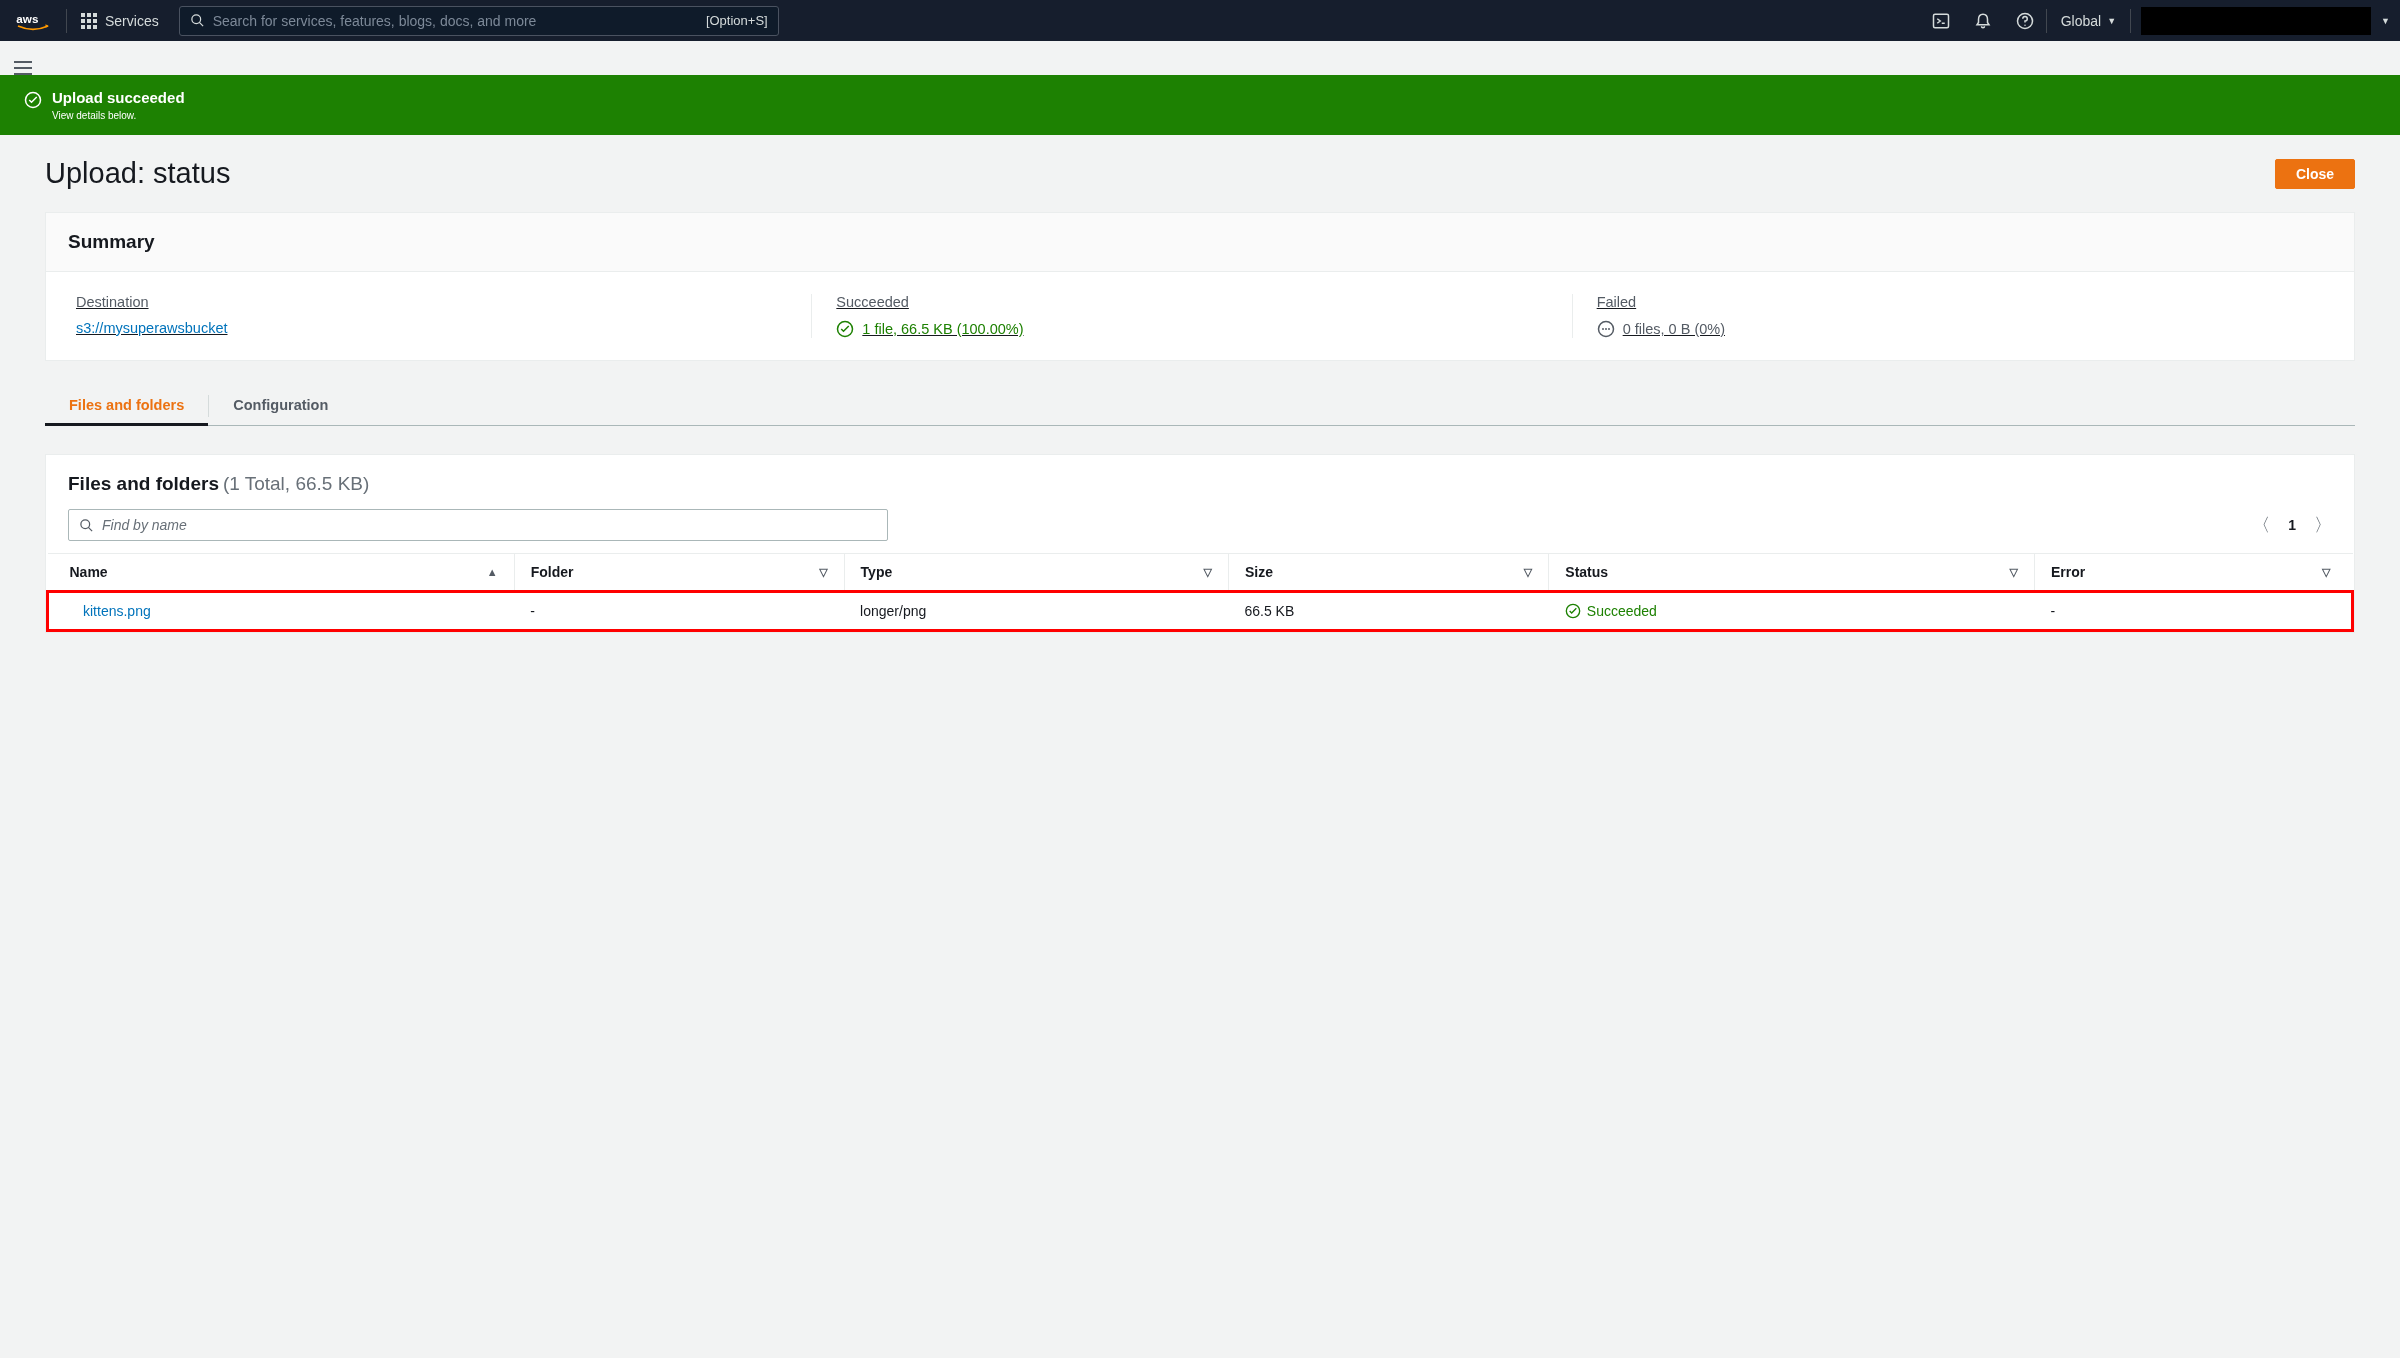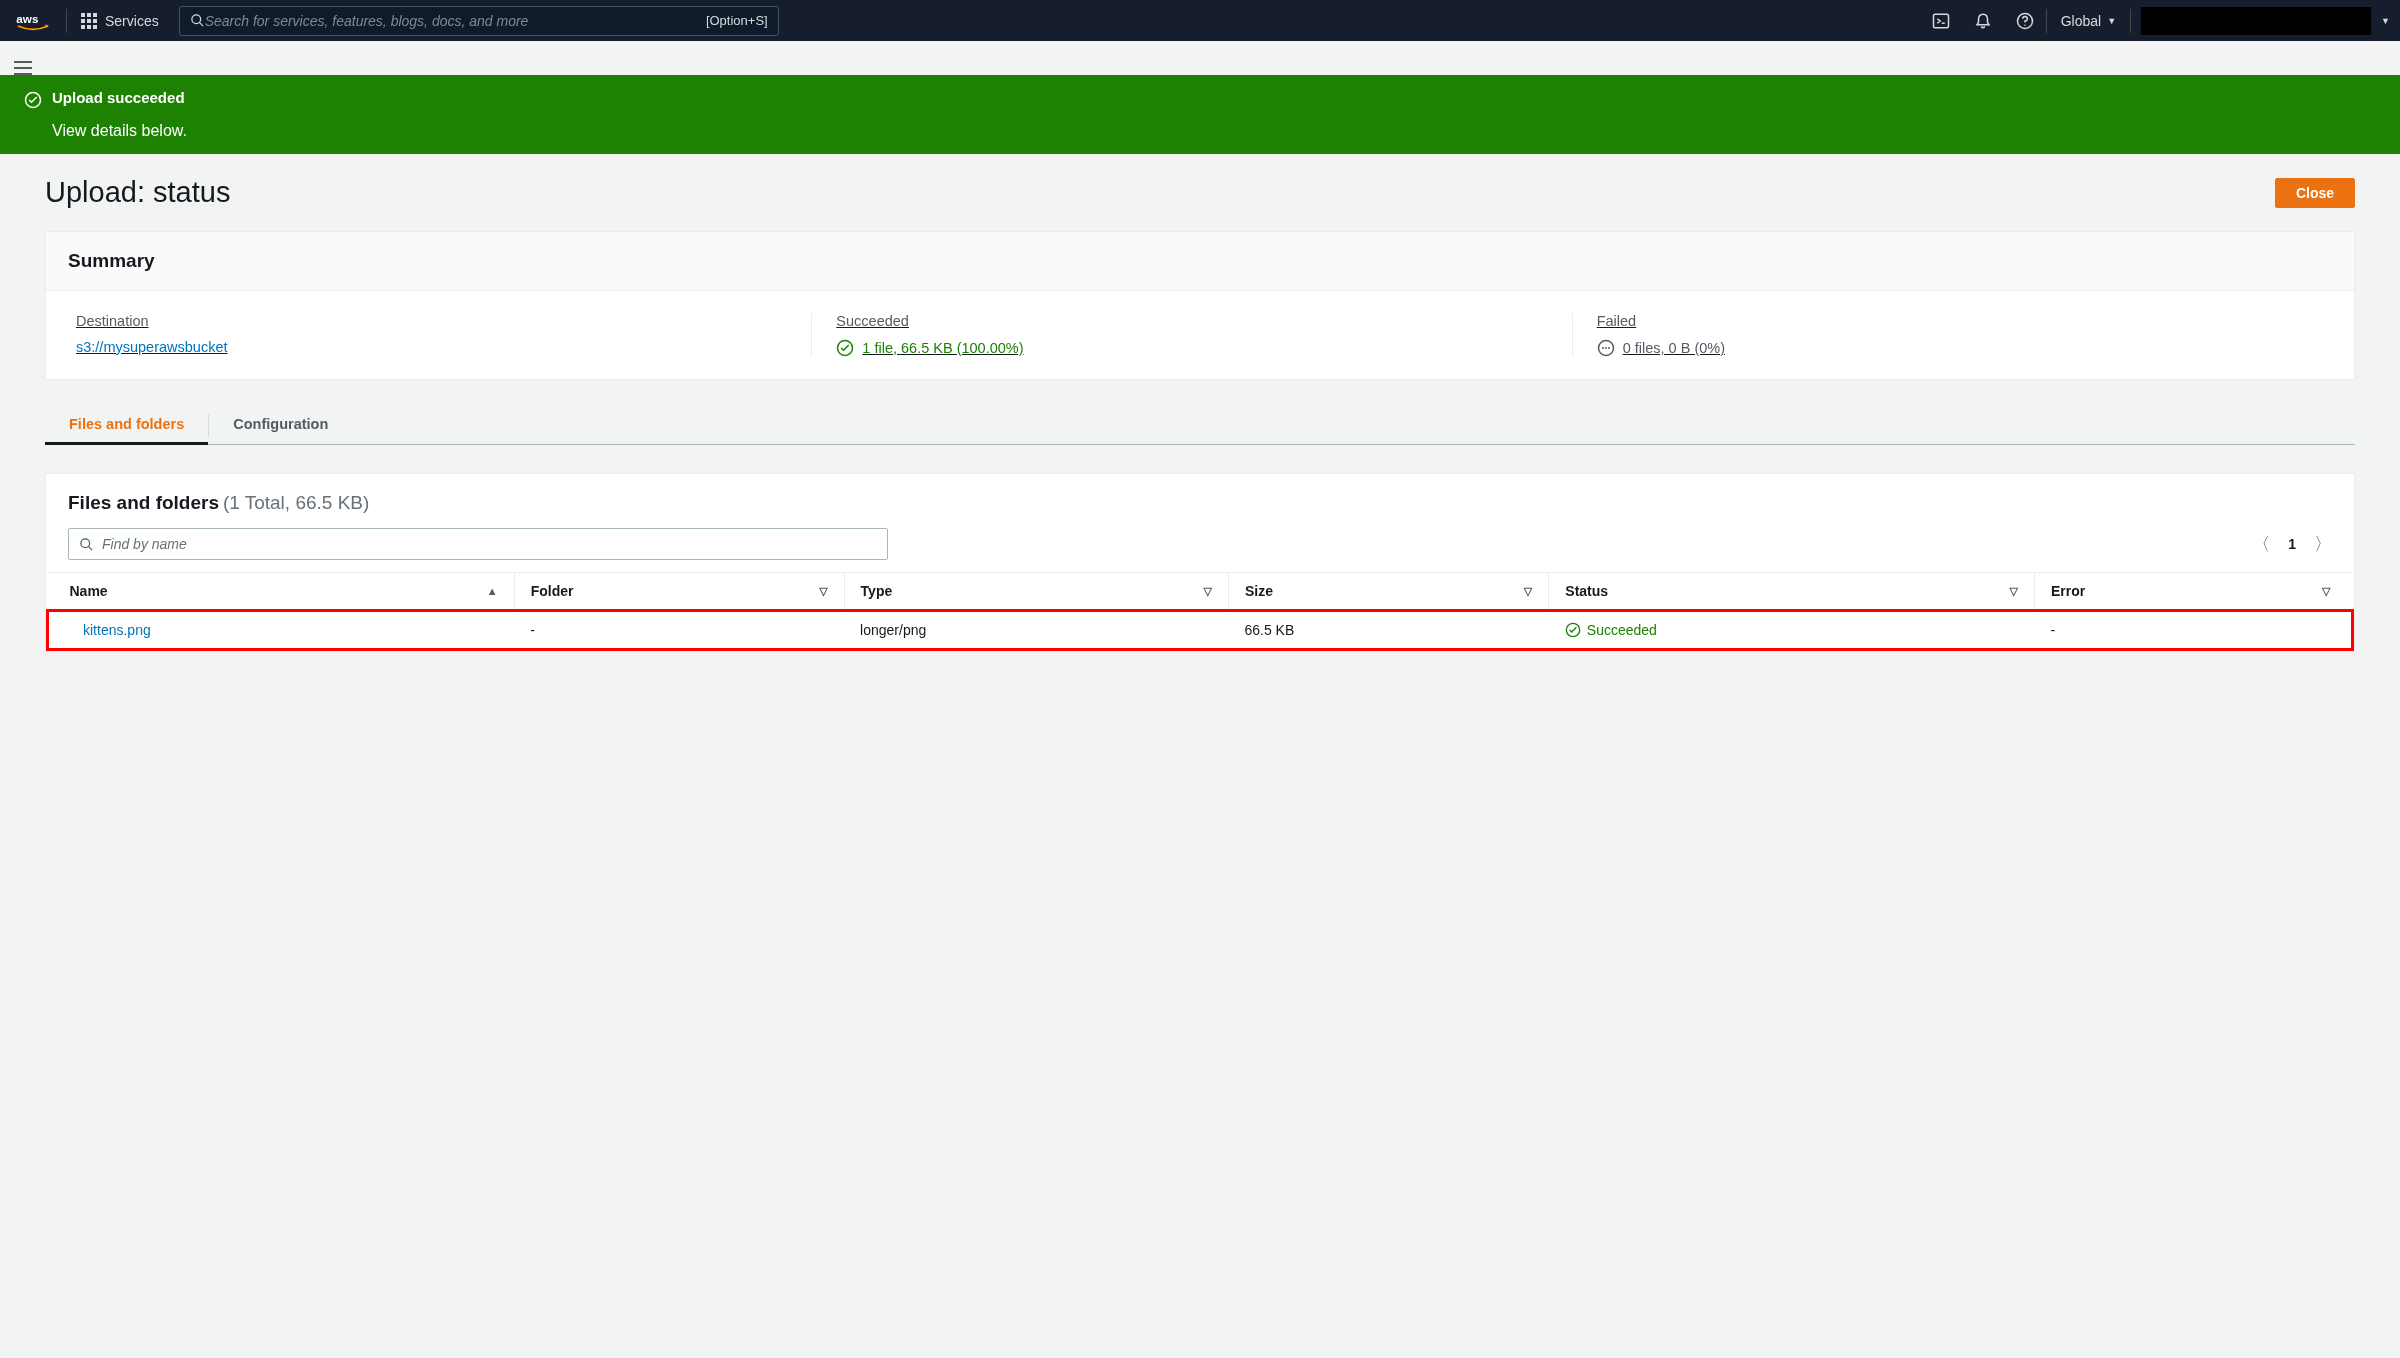--- a/index.html
+++ b/index.html
@@ -8,42 +8,42 @@
 
 .top-header { background: #161e2d; height: 41px; display: flex; align-items: center; color: #d5dbdb; }
 .aws-logo { padding: 0 16px; display: flex; align-items: center; }
 .aws-logo svg { width: 34px; height: 20px; }
 .header-divider { width: 1px; height: 24px; background: #414750; }
 .services-btn { display: flex; align-items: center; gap: 8px; padding: 0 14px; cursor: pointer; }
 .grid-icon { display: grid; grid-template-columns: repeat(3, 4px); grid-template-rows: repeat(3, 4px); gap: 2px; }
 .grid-icon span { background: #d5dbdb; width: 4px; height: 4px; }
 .search-wrap { flex: 0 0 auto; margin-left: 6px; }
 .search-box { display: flex; align-items: center; background: #0f1b2a; border: 1px solid #4a5260; border-radius: 3px; height: 30px; width: 600px; padding: 0 10px; }
-.search-box input { background: transparent; border: none; color: #bef264; font-size: 14px; font-style: italic; flex: 1; outline: none; margin-left: 0; }
+.search-box input { background: transparent; border: none; color: #bef264; font-size: 14px; flex: 1; outline: none; margin-left: 8px; }
 .search-box input::placeholder { color: #7d8998; }
 .kbd-hint { color: #d5dbdb; font-size: 13px; }
 .header-spacer { flex: 1; }
 .header-icons { display: flex; align-items: center; }
 .header-icon-btn { width: 42px; height: 41px; display: flex; align-items: center; justify-content: center; cursor: pointer; }
 .region-sel { display: flex; align-items: center; padding: 0 14px; gap: 6px; cursor: pointer; }
 .account-box { background: #000; width: 230px; height: 28px; margin: 0 10px; }
 .caret-down { font-size: 9px; }
 
 
 .main-layout { display: flex; flex-direction: column; }
 .side-toggle { width: 45px; padding-top: 20px; display: flex; justify-content: center; }
 .hamburger { width: 18px; height: 14px; display: flex; flex-direction: column; justify-content: space-between; cursor: pointer; }
 .hamburger span { height: 2px; background: #545b64; }
 .content-area { flex: 1; }
 
 
 .success-banner { background: #1d8102; color: #fff; padding: 14px 24px; display: flex; align-items: flex-start; gap: 10px; }
 .success-icon-wrap { display: flex; align-items: center; margin-top: 2px; }
 .success-title { font-weight: 700; font-size: 15px; }
-.success-sub { font-size: 16px; margin-top: 16px; }
+.success-sub { font-size: 10px; margin-top: 4px; }
 
 
 .page-content { padding: 22px 45px 40px 45px; }
 .page-head { display: flex; justify-content: space-between; align-items: center; margin-bottom: 22px; }
 .page-title { font-size: 29px; font-weight: 400; color: #16191f; }
 .close-btn { background: #ec7211; color: #fff; border: 1px solid #ec7211; padding: 6px 20px; font-size: 14px; font-weight: 700; border-radius: 2px; cursor: pointer; }
 
 
 .info-alert { border: 1px solid #0073bb; background: #f1faff; padding: 14px 18px; display: flex; align-items: center; gap: 14px; margin-bottom: 24px; }
 .info-alert-text { font-size: 14.5px; color: #16191f; }

